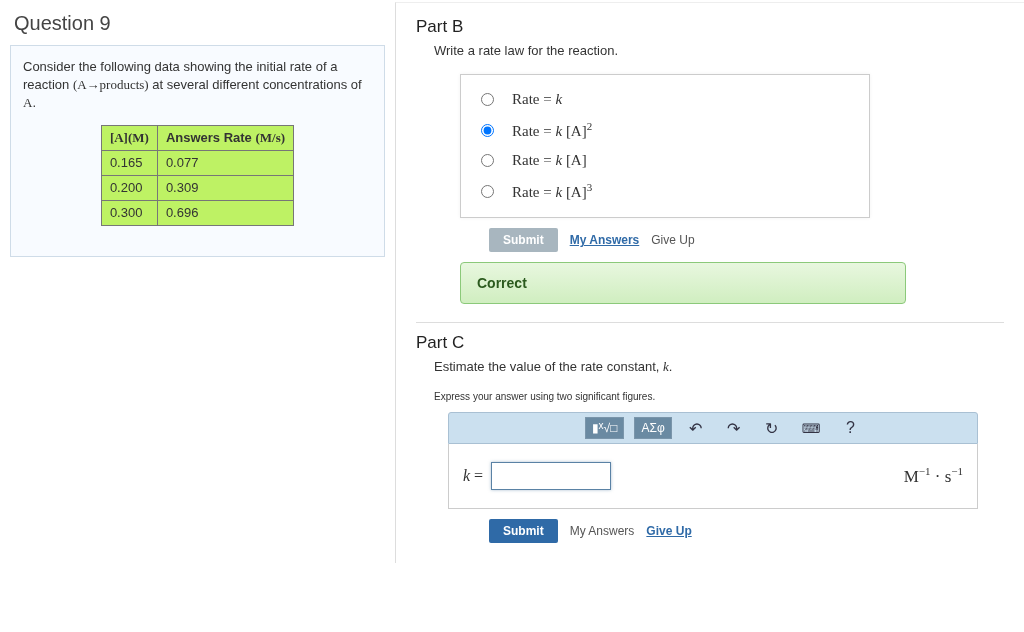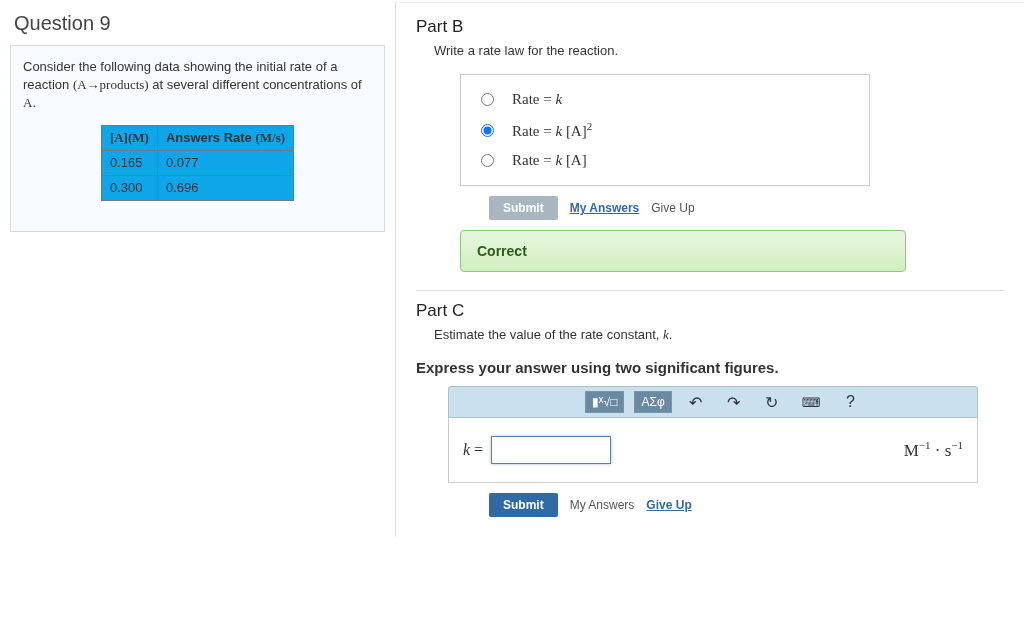--- a/index.html
+++ b/index.html
@@ -37,21 +37,21 @@
     padding: 12px 12px 18px 12px;
     font-size: 13px;
     color: #333;
     line-height: 1.4;
   }
   .stem-box .desc { margin-bottom: 12px; }
   .serif { font-family: "Times New Roman", Georgia, serif; }
   .data-table {
     border-collapse: collapse;
     margin: 12px auto;
-    background: #0ea5e9;
+    background: #bef264;
   }
   .data-table th, .data-table td {
     border: 1px solid #777;
     padding: 3px 8px;
     font-size: 13px;
     text-align: left;
     font-weight: normal;
   }
   .data-table th { font-weight: bold; }
   .part-title { font-size: 17px; font-weight: 400; margin: 4px 0 6px 0; color: #222; }
@@ -98,21 +98,21 @@
     margin: 8px 0 8px 44px;
     border: 1px solid #8bc97a;
     background: linear-gradient(#e8f7df, #d0eec0);
     border-radius: 4px;
     padding: 12px 16px;
     color: #2b5a1e;
     font-weight: bold;
     font-size: 14px;
   }
   .hr { border-top: 1px solid #ddd; margin: 18px 0 10px 0; }
-  .bold-line { font-weight: bold; margin-left: 0; margin-bottom: 10px; font-size: 15px;}
+  .bold-line { font-weight: normal; margin-left: 18px; margin-bottom: 10px; font-size: 10px;}
   .answer-box {
     margin-left: 32px;
     width: 530px;
   }
   .toolbar {
     background: #cbe0ef;
     border: 1px solid #a9c0d3;
     border-radius: 3px 3px 0 0;
     padding: 4px 6px;
     display: flex;
@@ -169,20 +169,24 @@
         <tbody>
             <tr>
           <th class="serif">[A](M)</th>
           <th><span style="font-weight:bold">Answers Rate</span> <span class="serif">(M/s)</span></th>
         </tr>
         <tr>
               <td>0.165</td>
               <td>0.077</td>
             </tr>
         <tr>
+              <td>0.200</td>
+              <td>0.309</td>
+            </tr>
+        <tr>
               <td>0.300</td>
               <td>0.696</td>
             </tr>
       </tbody>
         </table>
     </div>
   </div>
 
   <div class="right">
 
@@ -194,20 +198,24 @@
         <input type="radio" name="pb" style="">
         <span>Rate = <i>k</i></span>
       </label>
       <label class="choice-row">
         <input type="radio" name="pb" checked="" style="">
         <span>Rate = <i>k</i> [A]<span class="sup">2</span></span>
       </label>
       <label class="choice-row">
         <input type="radio" name="pb" style="">
         <span>Rate = <i>k</i> [A]</span>
+      </label>
+      <label class="choice-row">
+        <input type="radio" name="pb" style="">
+        <span>Rate = <i>k</i> [A]<span class="sup">3</span></span>
       </label>
     </div>
 
     <div class="action-row">
       <button class="btn btn-gray">Submit</button>
       <span class="link">My Answers</span>
       <span class="plain">Give Up</span>
     </div>
 
     <div class="feedback">Correct</div>

